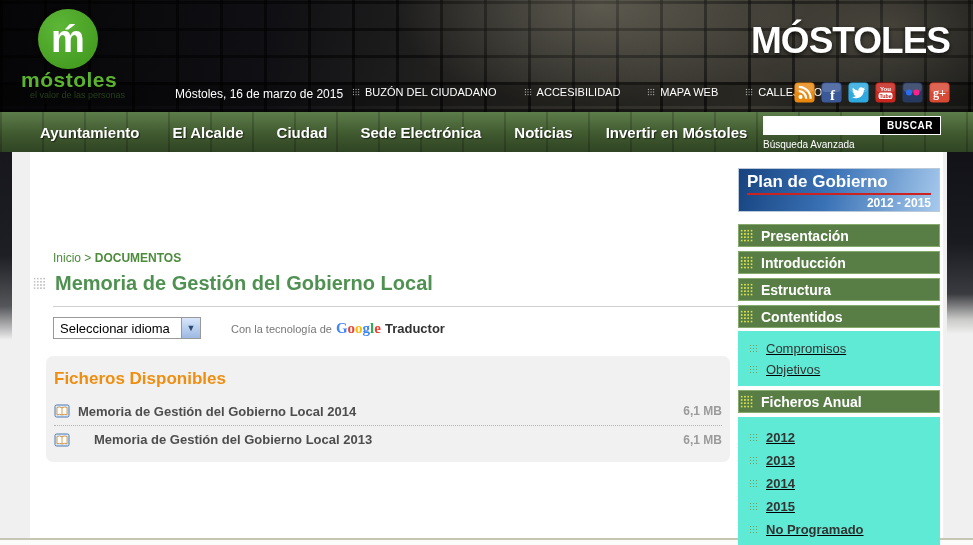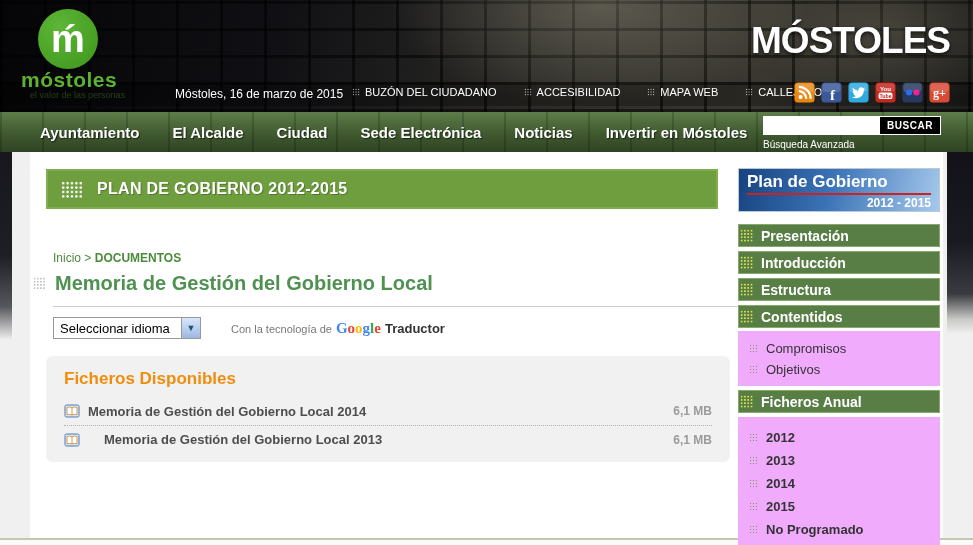--- a/index.html
+++ b/index.html
@@ -97,21 +97,21 @@
   .gt-select-label { flex:1; font-size:13px; color:#000; padding:3px 0 0 6px; white-space:nowrap; overflow:hidden; }
   .gt-arrow { width:19px; background:linear-gradient(180deg,#d8e6fb 0%, #9db9e2 100%); border-left:1px solid #999;
     display:flex; align-items:center; justify-content:center; color:#2a4a72; font-size:9px; }
   .gt-caption { font-size:11px; color:#777; display:flex; align-items:baseline; gap:4px;margin-left:20px; }
   .g-logo { font-family:"Liberation Serif", serif; font-size:15px; font-weight:bold; letter-spacing:0px; }
   .gl-blue { color:#4285f4; } .gl-red { color:#ea4335; } .gl-yellow { color:#fbbc05; } .gl-green { color:#34a853; }
   .gt-brandname { color:#333; font-weight:bold; font-size:13px; }
 
   .files-box {
     position:absolute; left:16px; top:204px; width:684px; height:106px;
-    background:#f1f1f1; border-radius:7px; padding:12px 18px;
+    background:#f1f1f1; border-radius:7px; padding:12px 8px;
   }
   .files-heading { color:#ef8e0e; font-size:17px; font-weight:bold; margin:1px 0 8px 0; }
   .file-row { display:flex; align-items:center; gap:8px; height:28px; cursor:pointer; }
   .file-row + .file-row { border-top:1px dotted #b3b3b3;gap:24px; }
   .file-label { color:#4d4d4d; font-size:13px; font-weight:bold; }
   .file-size { margin-left:auto; color:#9b9b9b; font-size:12px; font-weight:bold; }
 
   
   .sidebar { position:absolute; left:708px; top:16px; width:202px; }
   .sb-banner {
@@ -122,21 +122,21 @@
   .sb-banner-line2 { display:block; color:#fff; font-size:12px; font-weight:bold; text-align:right; margin-top:1px; }
 
   .sb-bar {
     height:23px; background:#587e46; border:1px solid #86a96c;
     display:flex; align-items:center; gap:8px; padding-left:1px; cursor:pointer;
   }
   .sb-bar-1 { margin-top:12px; } .sb-bar-n { margin-top:4px; }
   .sb-bar-label { color:#fff; font-size:14px; font-weight:bold; }
   .dots-side { width:13px; height:13px; background-image:radial-gradient(#dde24e 40%, transparent 44%); background-size:3.3px 3.3px; }
 
-  .sb-submenu { background:#f0abfc; margin-top:3px; padding:7px 0 6px 0; }
+  .sb-submenu { background:#5eead4; margin-top:3px; padding:7px 0 6px 0;text-decoration:underline; }
   .sb-submenu-2 { margin-top:4px; padding:9px 0; }
   .sb-subitem { display:flex; align-items:center; gap:8px; padding:3px 0 3px 11px; font-size:13px; color:#333; cursor:pointer; }
   .sb-subitem-year { font-weight:bold; padding-top:4px; padding-bottom:4px; }
   .dots-sub { width:9px; height:9px; background-image:radial-gradient(#7a9a58 40%, transparent 44%); background-size:3px 3px; }
 </style>
 </head>
 <body>
 
 <div class="photo-header">
   <div class="header-band"></div>
@@ -225,24 +225,20 @@
   </div>
 </div>
 
 <div class="edge-left"></div>
 <div class="edge-right"></div>
 <div class="footer-line"></div>
 <div class="footer-bottom"></div>
 
 <div class="container">
 
-  <div class="banner">
-    <span class="dots dots-banner"></span>
-    <span class="banner-title">PLAN DE GOBIERNO 2012-2015</span>
-  </div>
 
   <div class="breadcrumb">
     <span class="bc-home">Inicio</span>
     <span>&gt;</span>
     <span class="bc-current">DOCUMENTOS</span>
   </div>
 
   <div class="title-row">
     <span class="dots-title"></span>
     <span class="page-title">Memoria de Gestión del Gobierno Local</span>

